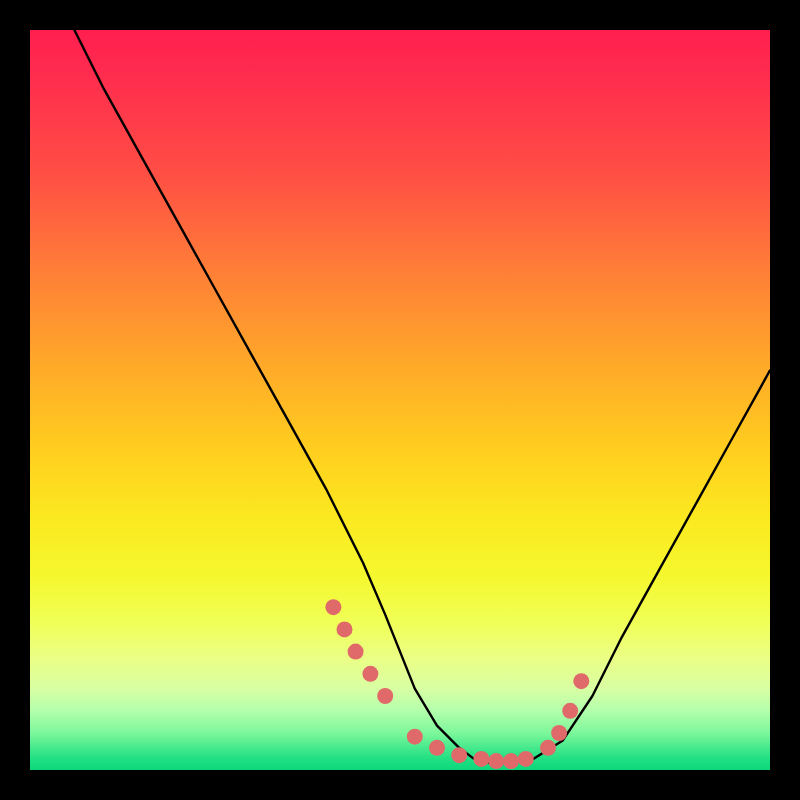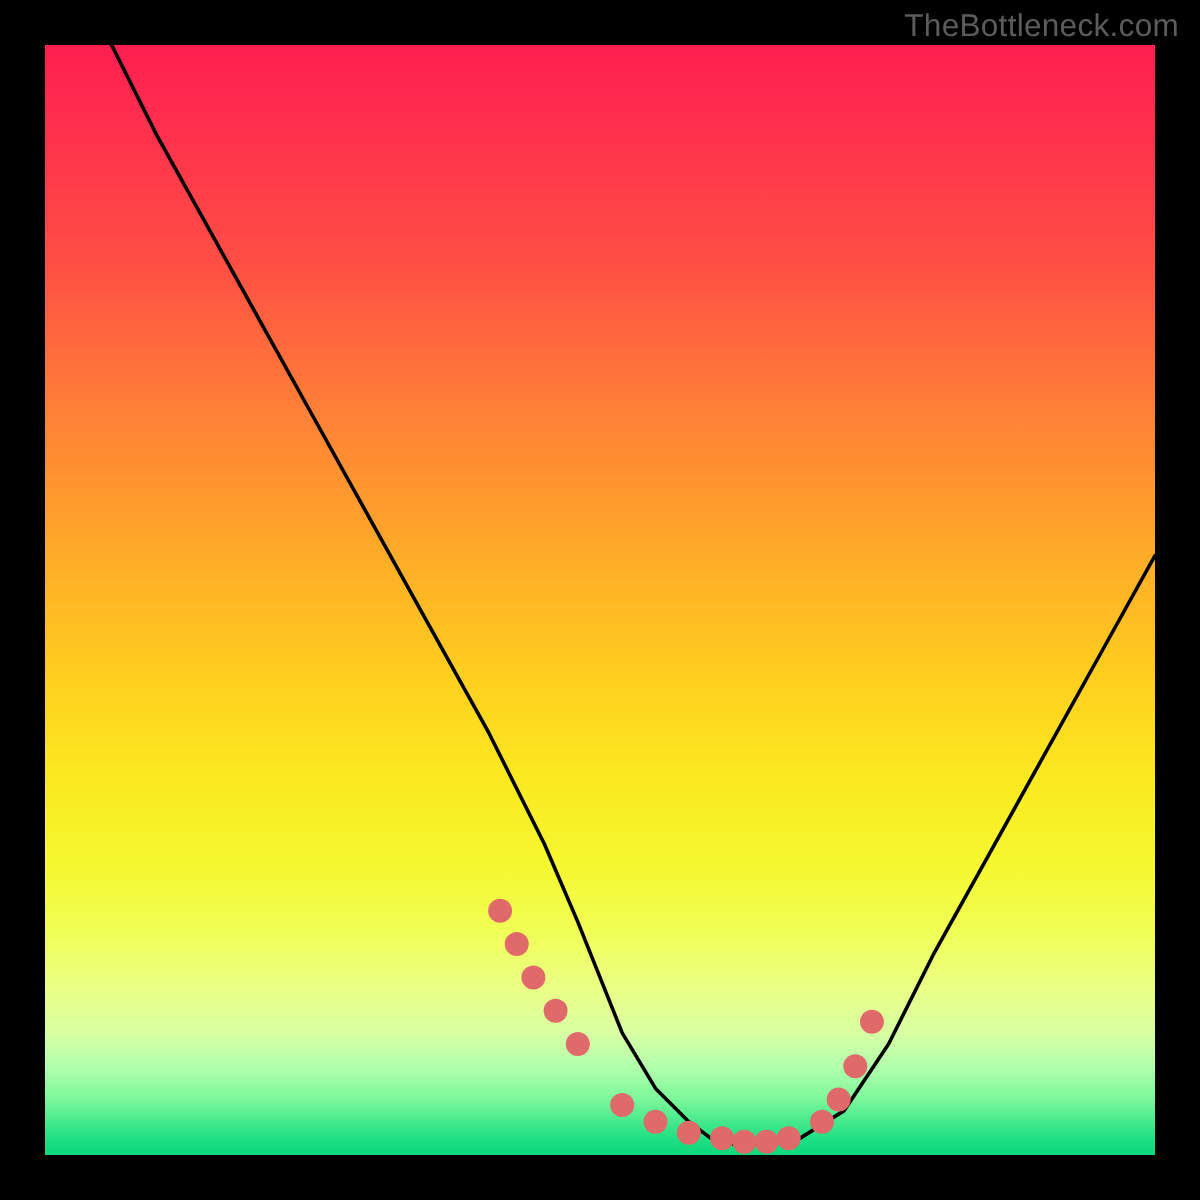--- a/index.html
+++ b/index.html
@@ -66,21 +66,20 @@
     left: 0;
     top: 0;
     width: 740px;
     height: 740px;
   }
 </style>
 </head>
 <body>
 
 <div class="frame">
-  <div class="watermark">TheBottleneck.com</div>
 
   <div class="plot-area">
     <div class="gradient"></div>
     <svg class="curve" viewBox="0 0 740 740" preserveAspectRatio="none">
       <path id="curve-path" fill="none" stroke="#000" stroke-width="2.4" stroke-linecap="round" stroke-linejoin="round" d="M44.40 0.00 L74.00 59.20 L111.00 125.80 L148.00 192.40 L185.00 259.00 L222.00 325.60 L259.00 392.20 L296.00 458.80 L333.00 532.80 L355.20 584.60 L370.00 621.60 L384.80 658.60 L407.00 695.60 L429.20 717.80 L444.00 728.90 L458.80 732.60 L481.00 732.60 L503.20 728.90 L532.80 710.40 L562.40 666.00 L592.00 606.80 L629.00 540.20 L666.00 473.60 L703.00 407.00 L740.00 340.40"></path>
       <g id="dots-group">
           <circle cx="303.40" cy="577.20" r="8" fill="#e06a6a"></circle>
           <circle cx="314.50" cy="599.40" r="8" fill="#e06a6a"></circle>
           <circle cx="325.60" cy="621.60" r="8" fill="#e06a6a"></circle>
           <circle cx="340.40" cy="643.80" r="8" fill="#e06a6a"></circle>

